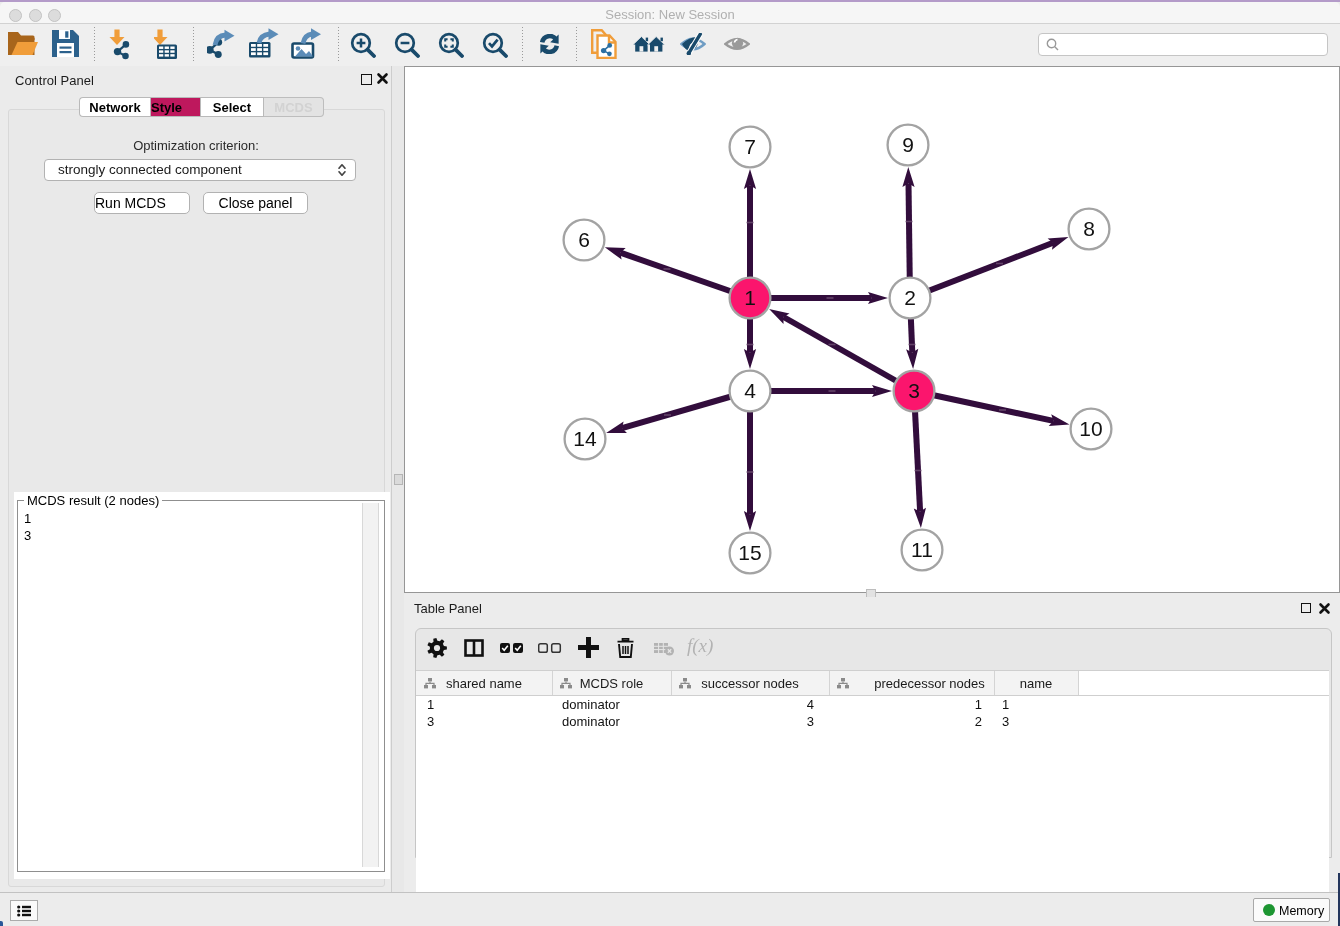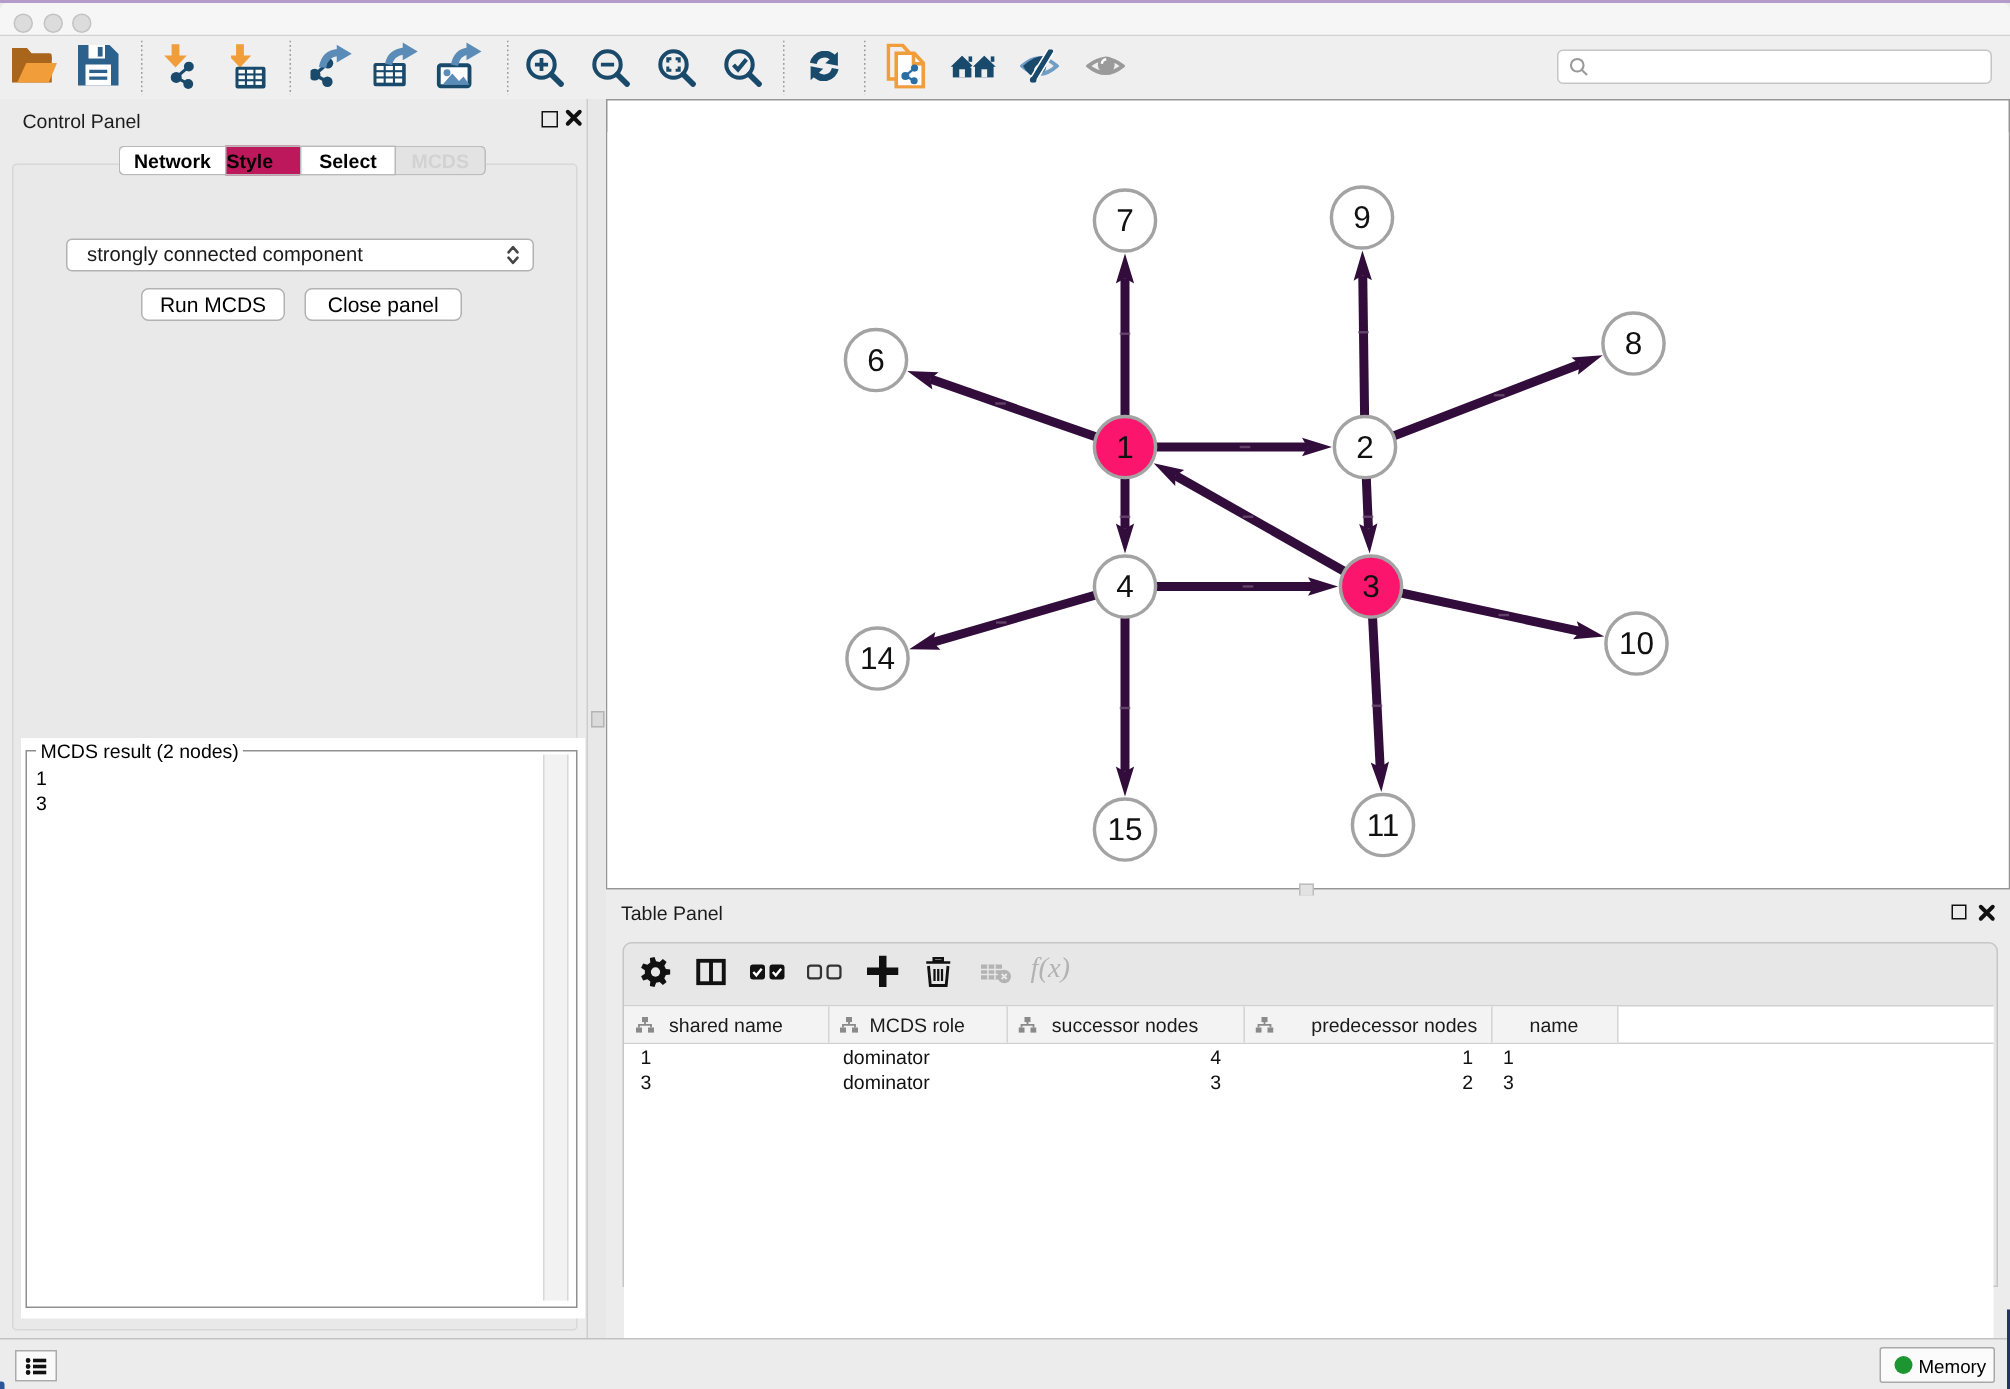--- a/index.html
+++ b/index.html
@@ -11,20 +11,21 @@
 </style>
 </head>
 <body>
 
 <div class="abs" style="left:0;top:0;width:1340px;height:2px;background:#b49bc9"></div>
 
 <div class="abs" style="left:0;top:2px;width:1340px;height:21px;background:#f6f6f6;border-bottom:1px solid #d2d2d2;border-radius:5px 5px 0 0">
   <div class="abs" style="left:9px;top:7px;width:11px;height:11px;border-radius:50%;background:#dcdcdc;border:1px solid #c3c3c3"></div>
   <div class="abs" style="left:29px;top:7px;width:11px;height:11px;border-radius:50%;background:#dcdcdc;border:1px solid #c3c3c3"></div>
   <div class="abs" style="left:48px;top:7px;width:11px;height:11px;border-radius:50%;background:#dcdcdc;border:1px solid #c3c3c3"></div>
+  <div class="abs" style="left:0;top:5px;width:1340px;text-align:center;font-size:13px;color:#b0b0b0">Session: New Session</div>
 </div>
 
 <div class="abs" id="toolbar" style="left:0;top:24px;width:1340px;height:42px;background:#efefef;border-bottom:1px solid #cfcfcf">
     <svg class="ico" style="left:7px;top:6px" width="32" height="26" viewBox="0 0 32 26">
       <path d="M1 2 h10 l3 3.5 h12 a1.5 1.5 0 0 1 1.5 1.5 v3 H1 z" fill="#a8651b"></path>
       <rect x="1" y="8" width="26.5" height="17" fill="#a8651b"></rect>
       <path d="M4.5 25 L10.5 12 H31 L25.5 25 Z" fill="#f09d3a"></path>
     </svg>
     <svg class="ico" style="left:51px;top:5px" width="29" height="29" viewBox="0 0 29 29">
       <path d="M1 1 h21 l6 6 v21 H1 z" fill="#2c618c"></path>
@@ -165,29 +166,30 @@
     </svg>
 
   <div class="abs" style="left:8px;top:43px;width:375px;height:776px;background:#e9e9e9;border:1px solid #d8d8d8;border-radius:3px"></div>
 
   <div class="abs" style="left:79px;top:31px;height:20px;display:flex;font-size:13px;font-weight:bold">
     <div style="width:70px;background:#fff;border:1px solid #b9b9b9;border-right:none;border-radius:4px 0 0 4px;text-align:center;line-height:20px;color:#000">Network</div>
     <div style="width:49px;background:#be185d;border:1px solid #b9b9b9;border-right:none;line-height:20px;color:#000">Style</div>
     <div style="width:62px;background:#fff;border:1px solid #b9b9b9;text-align:center;line-height:20px;color:#000">Select</div>
     <div style="width:59px;background:#e3e3e3;border:1px solid #bdbdbd;border-left:none;border-radius:0 4px 4px 0;text-align:center;line-height:20px;color:#d2d2d2">MCDS</div>
   </div>
+  <div class="abs" style="left:0;top:72px;width:392px;text-align:center;font-size:13px;color:#2a2a2a">Optimization criterion:</div>
 
   <div class="abs" style="left:44px;top:93px;width:310px;height:20px;background:#fff;border:1px solid #b2b2b2;border-radius:4px">
     <div class="abs" style="left:13px;top:2px;font-size:13.5px;color:#1a1a1a">strongly connected component</div>
     <svg class="abs" style="right:8px;top:3px" width="10" height="14">
         <path d="M2 5.2 L5 1.8 L8 5.2 M2 8.8 L5 12.2 L8 8.8" stroke="#444" stroke-width="1.7" fill="none" stroke-linecap="round" stroke-linejoin="round"></path>
       </svg>
   </div>
 
-  <div class="abs" style="left:94px;top:126px;width:94px;height:20px;background:#fff;border:1px solid #b2b2b2;border-radius:5px;text-align:center;line-height:20px;font-size:14px;color:#000">Run MCDS</div>
+  <div class="abs" style="left:94px;top:126px;width:94px;height:20px;background:#fff;border:1px solid #b2b2b2;border-radius:5px;line-height:20px;font-size:14px;color:#000">Run MCDS</div>
   <div class="abs" style="left:203px;top:126px;width:103px;height:20px;background:#fff;border:1px solid #b2b2b2;border-radius:5px;text-align:center;line-height:20px;font-size:14px;color:#000">Close panel</div>
 
   <div class="abs" style="left:14px;top:426px;width:376px;height:387px;background:#fff"></div>
   <div class="abs" style="left:17px;top:434px;width:366px;height:370px;border:1px solid #8f8f8f">
     <div class="abs" style="left:6px;top:-8px;background:#fff;padding:0 3px;font-size:13px;color:#000">MCDS result (2 nodes)</div>
     <div class="abs" style="right:5px;top:2px;width:15px;height:364px;background:#f2f2f2;border-left:1px solid #d8d8d8;border-right:1px solid #d8d8d8"></div>
     <div class="abs" style="left:6px;top:10px;font-size:13px;color:#000;line-height:16.5px">1<br>3</div>
   </div>
 </div>
 

